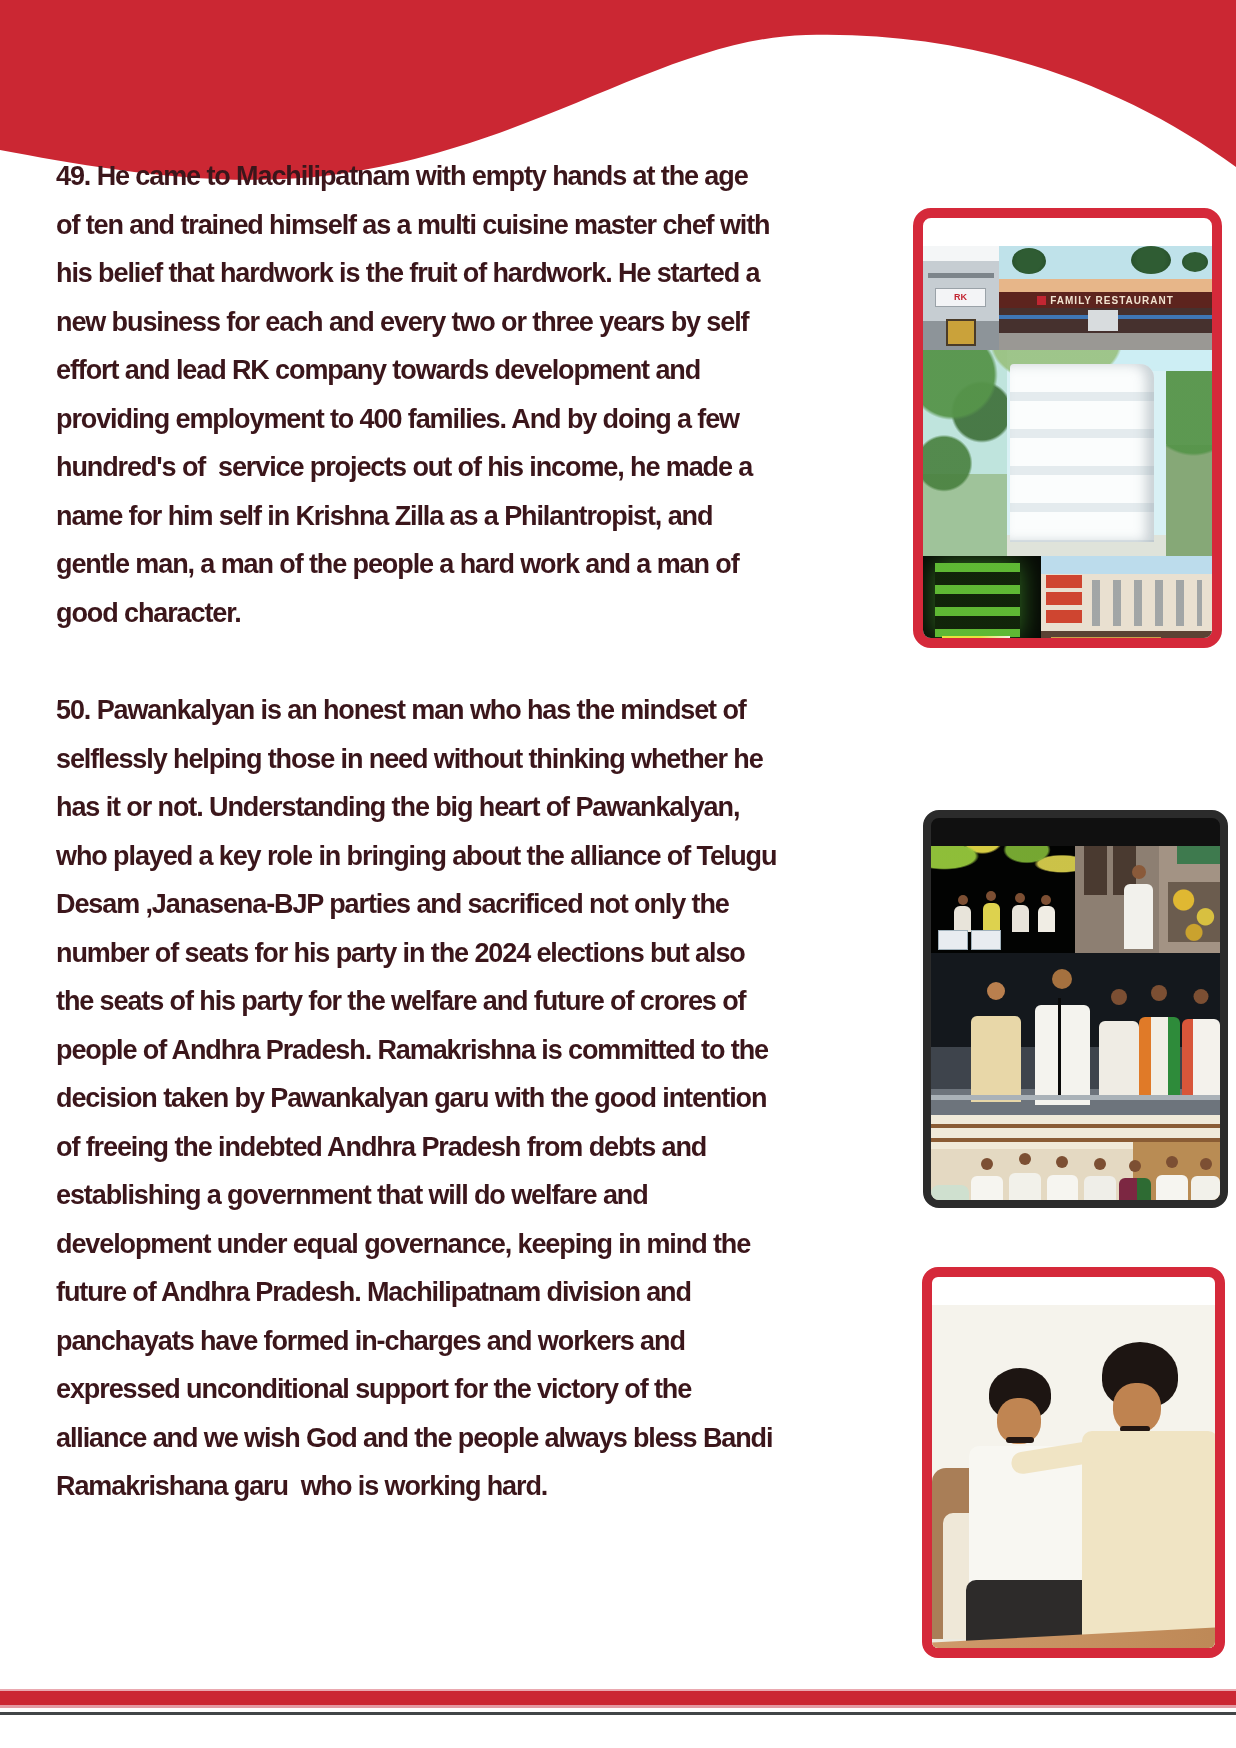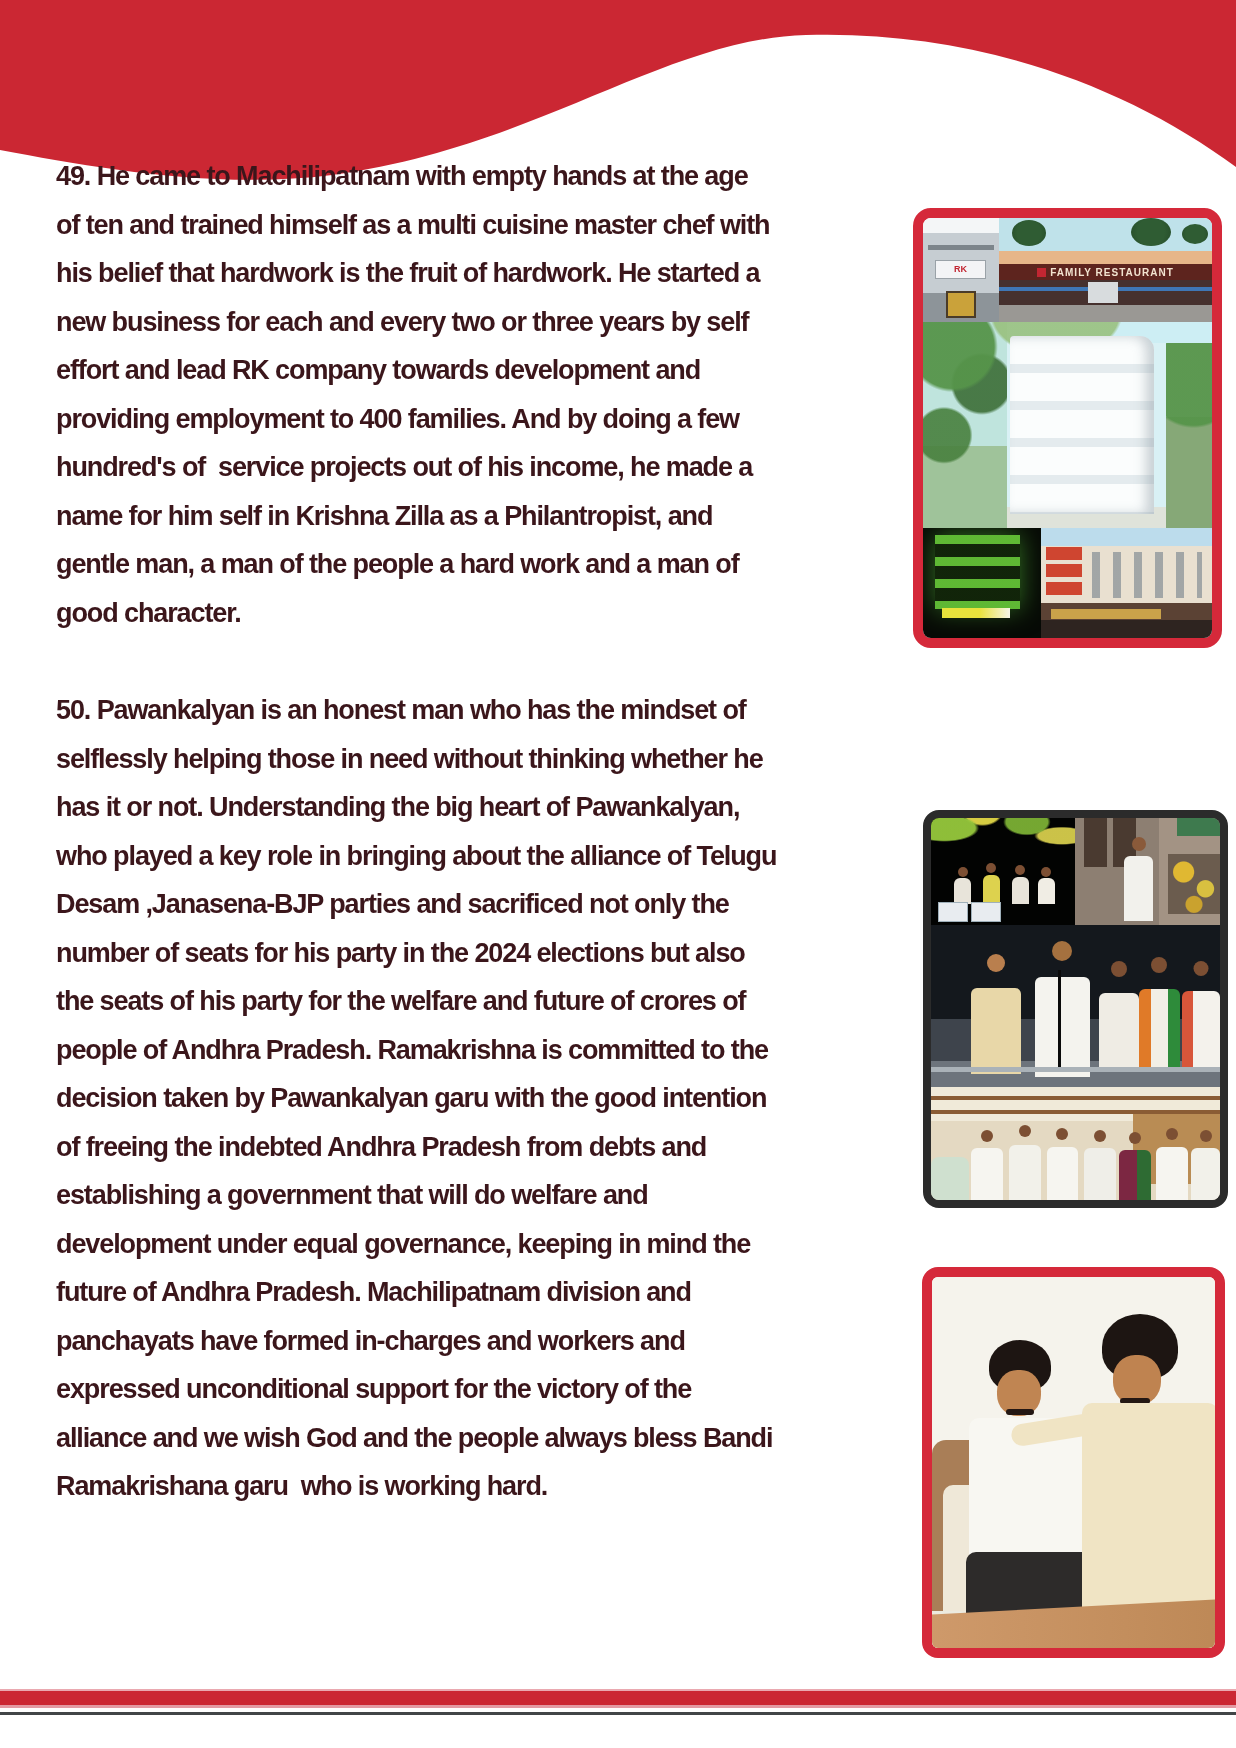--- a/index.html
+++ b/index.html
@@ -24,21 +24,21 @@
     color:var(--ink);font-weight:bold;font-size:27px;line-height:48.5px;
     letter-spacing:-1.1px;white-space:pre-wrap;
   }
   .para-49{top:152px;}
   .para-50{top:686px;}
   
   .panel{position:absolute;box-sizing:border-box;overflow:hidden;background:#fff;}
   .panel-1{left:913px;top:208px;width:309px;height:440px;border:10px solid var(--panel-red);border-radius:18px;}
   .panel-2{left:923px;top:810px;width:305px;height:398px;border:8px solid var(--panel-dark);border-radius:16px;background:#101010;}
   .panel-3{left:922px;top:1267px;width:303px;height:391px;border:10px solid var(--panel-red);border-radius:16px;}
-  .ph{position:absolute;overflow:hidden;}
+  .ph{position:absolute;overflow:hidden;margin-top:28px;}
   
   .ph-rkbldg{left:0;top:0;width:76px;height:104px;
     background:linear-gradient(180deg,#f4f6f7 0 14%,#c6cdd2 14% 72%,#8d9499 72% 100%);}
   .ph-rkbldg .ledge{left:6%;top:26%;width:88%;height:5%;background:#7d858b;}
   .ph-rkbldg .banner{left:16%;top:40%;width:64%;height:17%;background:#f3f4f6;border:1px solid #9aa2a8;
     display:flex;align-items:center;justify-content:center;font-size:9px;font-weight:bold;color:#c22632;}
   .ph-rkbldg .door{left:30%;bottom:4%;width:34%;height:22%;background:#caa23a;border:2px solid #4a3b28;}
   .ph-rest{left:76px;top:0;width:213px;height:104px;
     background:linear-gradient(180deg,#bfe2ea 0 32%,#e7b689 32% 44%,#5d241e 44% 60%,#46312e 60% 84%,#9a9894 84%);}
   .palm{border-radius:50%;background:radial-gradient(circle,#2f5c33 0 55%,#244a28 100%);}

